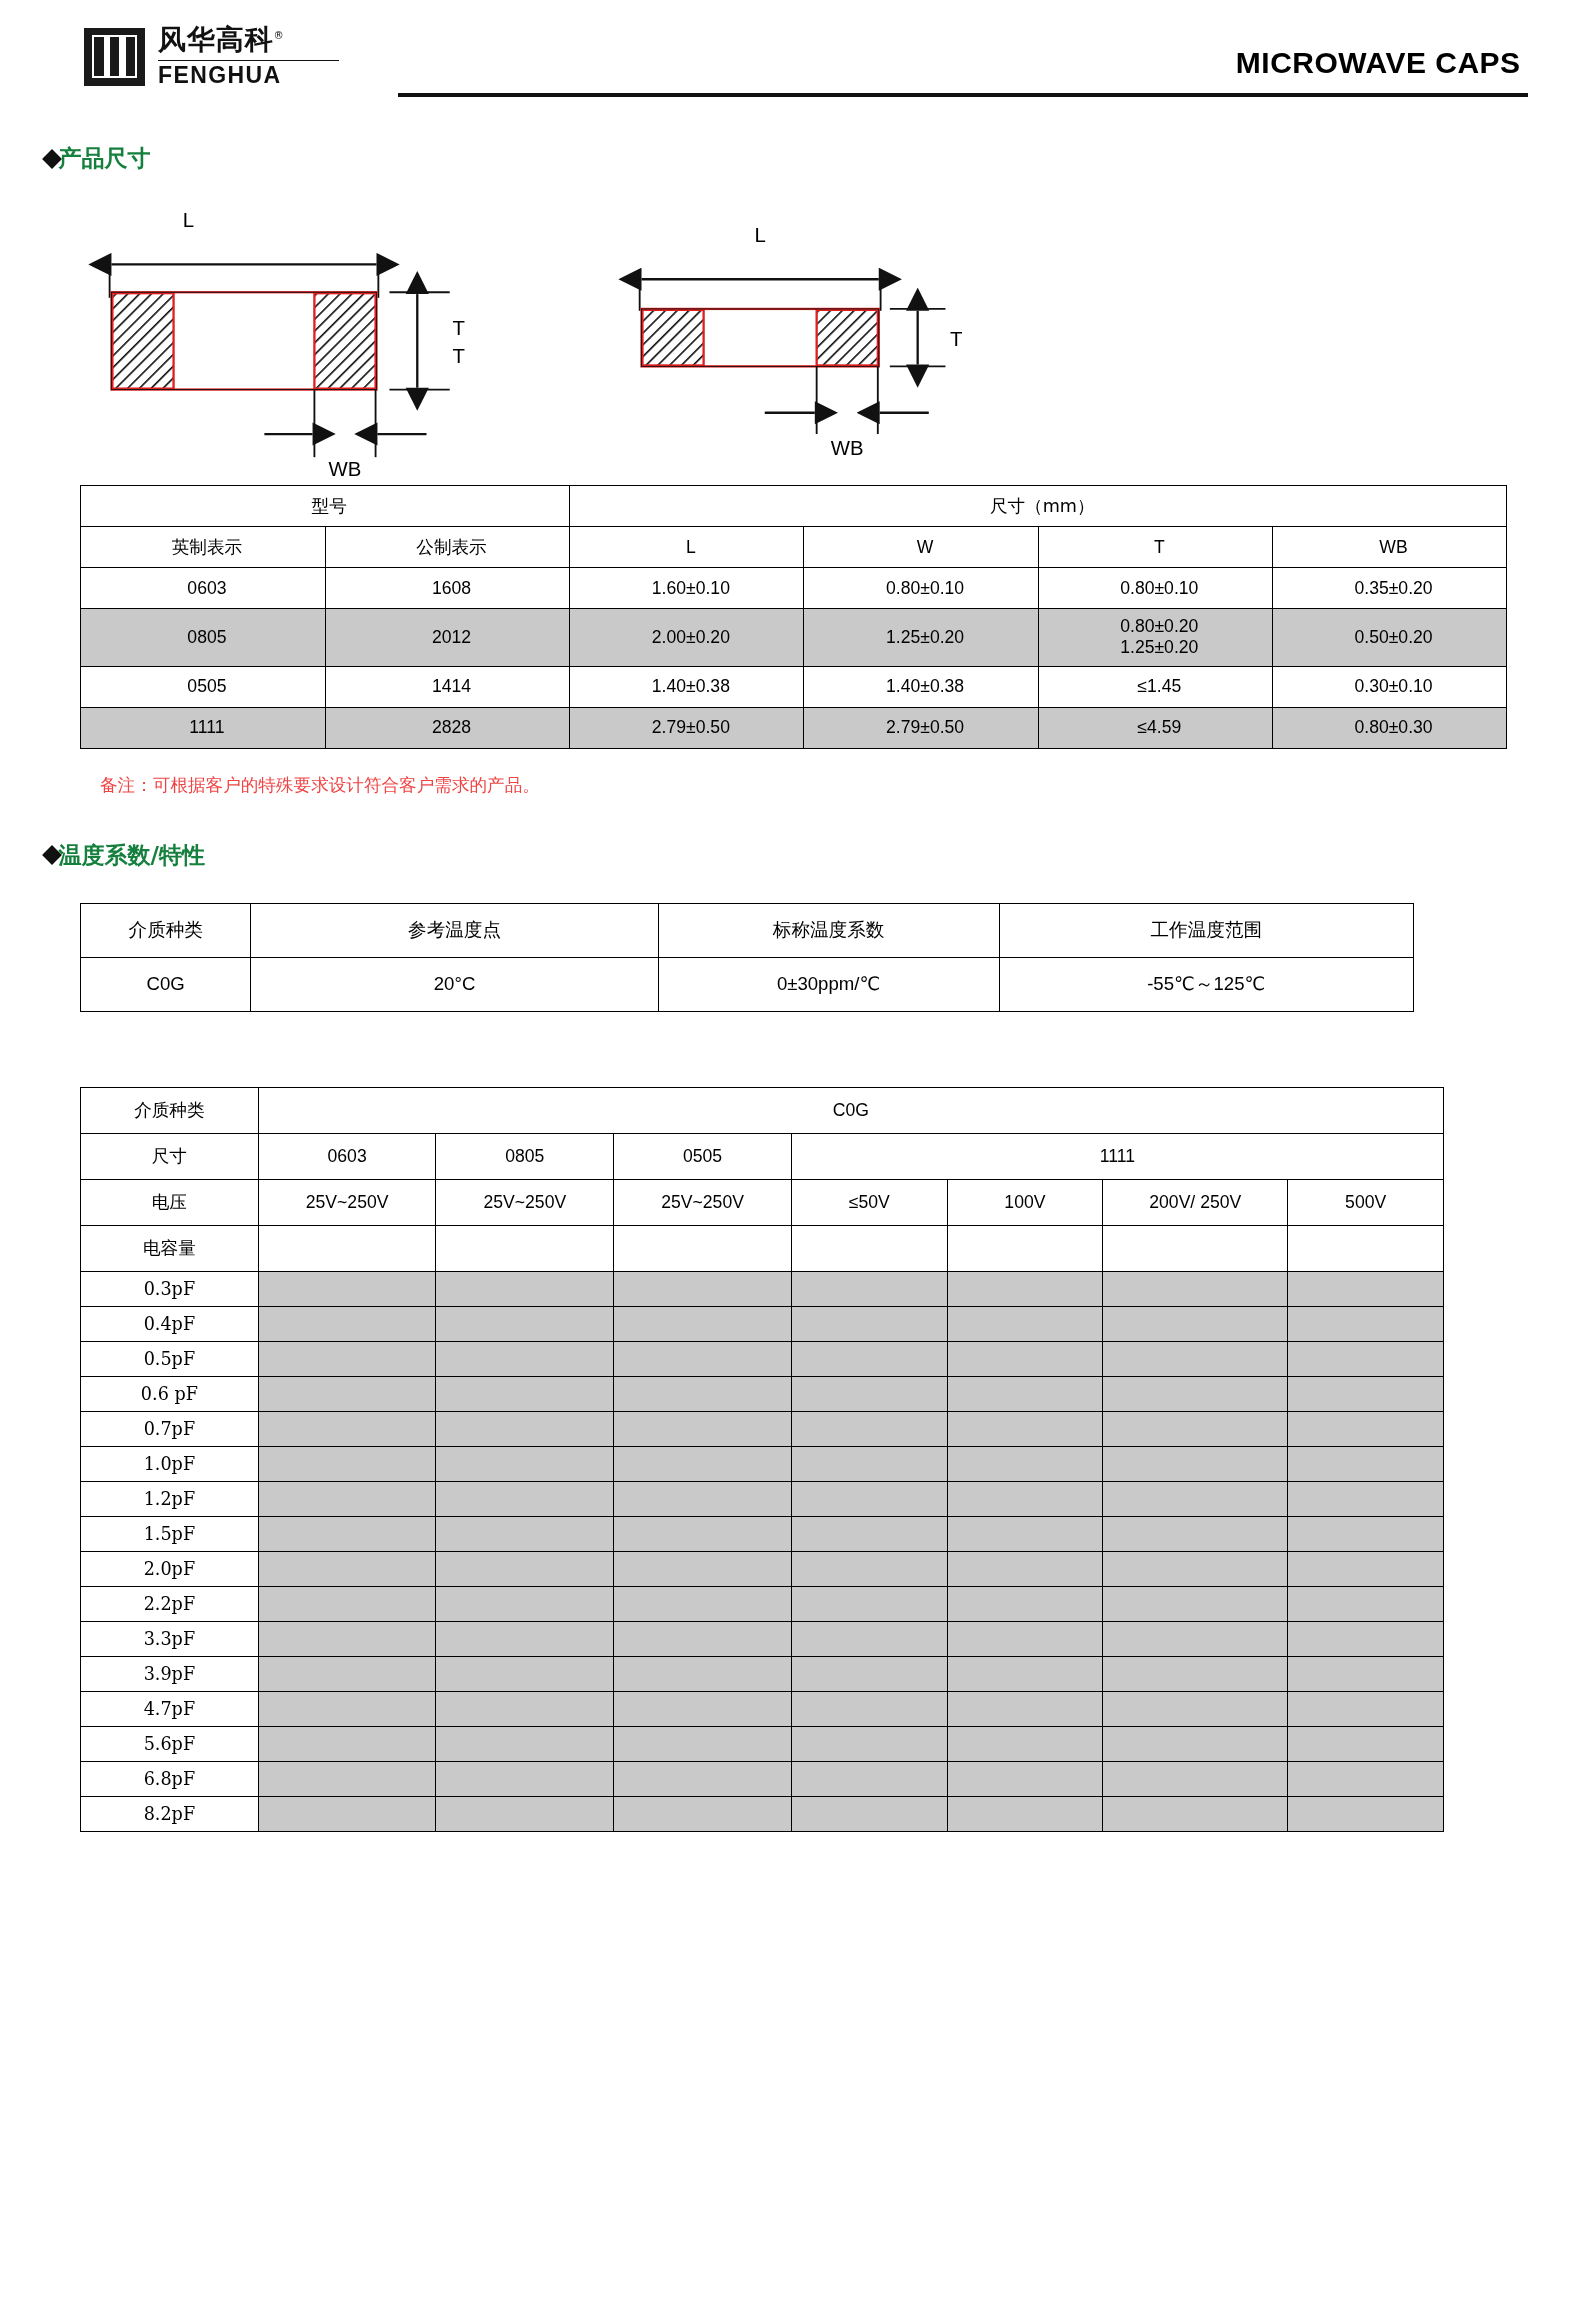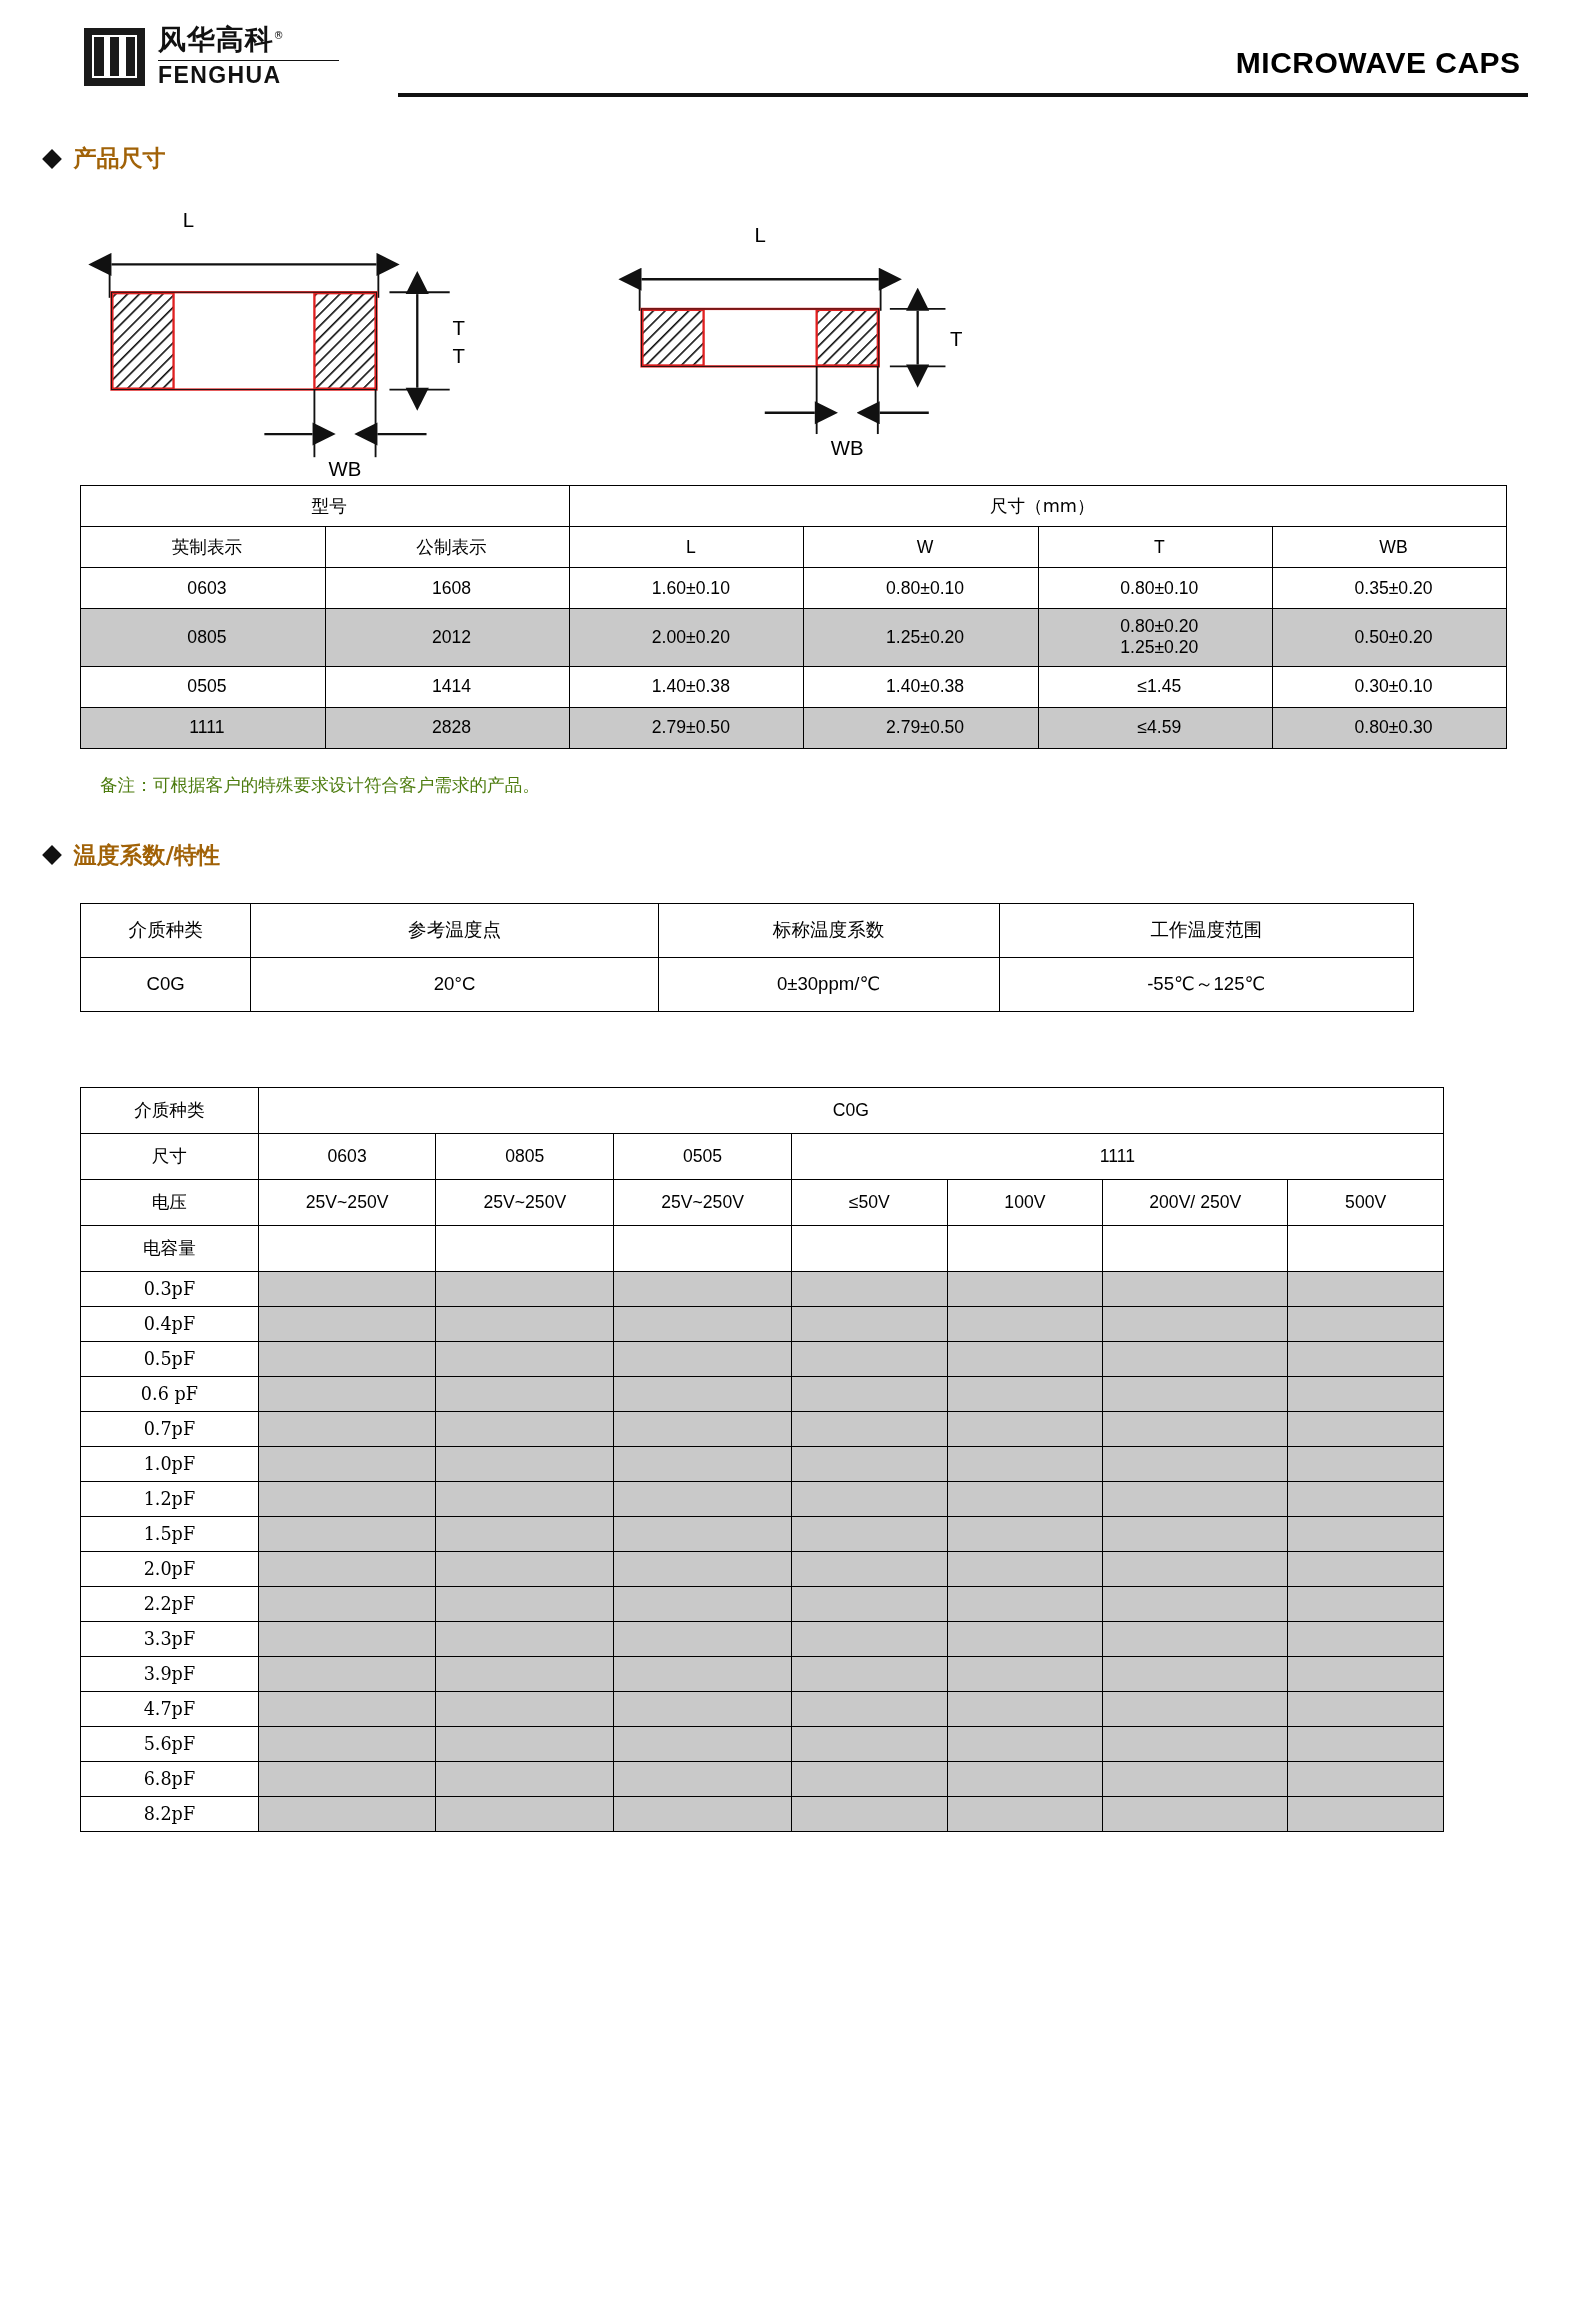--- a/index.html
+++ b/index.html
@@ -105,26 +105,25 @@
     left: 362px;
     right: 56px;
     top: 93px;
     border-top: 4.6px solid #111;
   }
 
   
   .section-head {
     display: flex;
     align-items: center;
-    gap: 15px;
     margin: 0 0 0 39px;
     font-family: "DejaVu Sans", sans-serif;
     font-size: 23px;
     font-weight: bold;
-    color: #a16207;
+    color: #15803d;
   }
   .diamond {
     width: 14px; height: 14px;
     background: #111;
     transform: rotate(45deg);
     flex: none;
     margin-left: 5.6px;
   }
 
   
@@ -150,21 +149,21 @@
   .tbl .cn { font-family: "DejaVu Sans", sans-serif; }
   .shaded { background: #c9c9c9; }
 
   .dim-table { margin: 0 0 0 80px; width: 1427px; }
   .dim-table td { height: 41px; padding-left: 12px; }
 
   .note {
     margin: 24px 0 0 100px;
     font-family: "DejaVu Sans", sans-serif;
     font-size: 17.6px;
-    color: #4d7c0f;
+    color: #ef4444;
   }
 
   .temp-table { margin: 0 0 0 80px; width: 1334px; }
   .temp-table td { height: 54px; font-size: 18.6px; }
 
   .cap-table { margin: 0 0 0 80px; width: 1364px; }
   .cap-table td { height: 35px; font-size: 16.7px; }
   .cap-table td.hdr { height: 46px; font-size: 17.6px; }
   .cap-table td.capval {
     font-family: "DejaVu Serif", serif;

